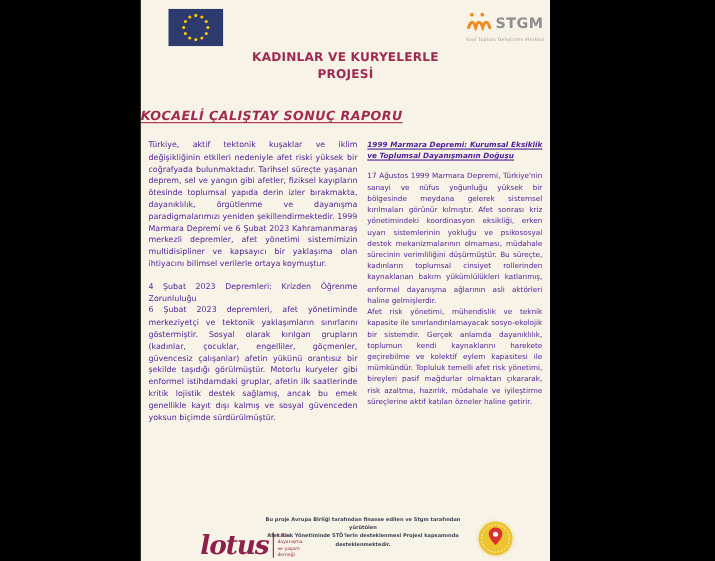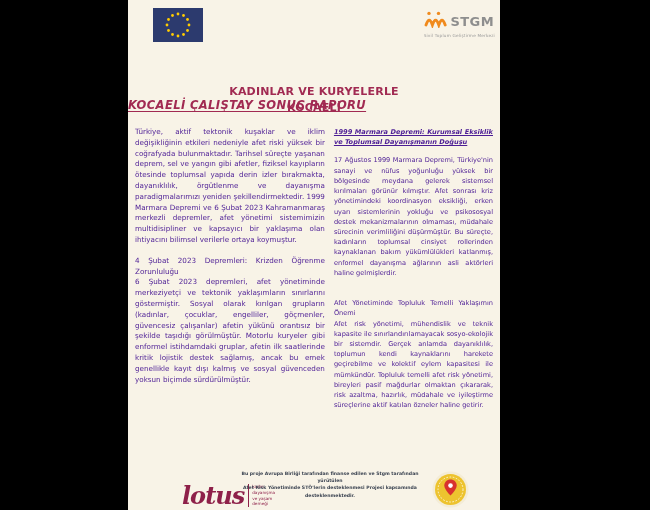--- a/index.html
+++ b/index.html
@@ -19,21 +19,20 @@
   .stgm { position:absolute; right:5px; top:11px; text-align:center; }
   .stgm-top { display:flex; align-items:center; justify-content:center; gap:2px; }
   .stgm-name { font-size:13px; font-weight:bold; color:#8E8E8E; letter-spacing:0.5px; }
   .stgm-sub { font-size:4.2px; color:#9A9A9A; margin-top:1px; letter-spacing:0.2px; }
 
   
   .title-block {
     position:absolute; top:44px; left:0; right:0; text-align:center;
     color:#A12A52; font-weight:bold; font-size:11px; line-height:16px;
     letter-spacing:0.2px;
-    margin-top:40px;
   }
   .subtitle {
     position:absolute; top:98px; left:0; right:0; 
     color:#A12A52; font-weight:bold; font-style:italic; font-size:11.5px;
     text-decoration:underline; text-underline-offset:2px; letter-spacing:0.4px;
   }
 
   
   .columns {
     position:absolute; top:127px; left:7px; right:7px;
@@ -103,34 +102,33 @@
             <circle cx="14.5" cy="2.4" r="1.7" fill="#F08A1D"></circle>
           </svg>
         </span>
         <span class="stgm-name">STGM</span>
       </div>
       <div class="stgm-sub">Sivil Toplum Geliştirme Merkezi</div>
     </div>
 
     <div class="title-block">
       <div>KADINLAR VE KURYELERLE</div>
-      <div>KOCAELİ</div>
+      <div>PROJESİ</div>
     </div>
     <div class="subtitle">KOCAELİ ÇALIŞTAY SONUÇ RAPORU</div>
 
     <div class="columns">
       <div class="col col-left">
         <p>Türkiye, aktif tektonik kuşaklar ve iklim değişikliğinin etkileri nedeniyle afet riski yüksek bir coğrafyada bulunmaktadır. Tarihsel süreçte yaşanan deprem, sel ve yangın gibi afetler, fiziksel kayıpların ötesinde toplumsal yapıda derin izler bırakmakta, dayanıklılık, örgütlenme ve dayanışma paradigmalarımızı yeniden şekillendirmektedir. 1999 Marmara Depremi ve 6 Şubat 2023 Kahramanmaraş merkezli depremler, afet yönetimi sistemimizin multidisipliner ve kapsayıcı bir yaklaşıma olan ihtiyacını bilimsel verilerle ortaya koymuştur.</p>
         <p class="plain-heading">4 Şubat 2023 Depremleri: Krizden Öğrenme Zorunluluğu</p>
         <p>6 Şubat 2023 depremleri, afet yönetiminde merkeziyetçi ve tektonik yaklaşımların sınırlarını göstermiştir. Sosyal olarak kırılgan grupların (kadınlar, çocuklar, engelliler, göçmenler, güvencesiz çalışanlar) afetin yükünü orantısız bir şekilde taşıdığı görülmüştür. Motorlu kuryeler gibi enformel istihdamdaki gruplar, afetin ilk saatlerinde kritik lojistik destek sağlamış, ancak bu emek genellikle kayıt dışı kalmış ve sosyal güvenceden yoksun biçimde sürdürülmüştür.</p>
       </div>
       <div class="col col-right">
         <p class="col-heading">1999 Marmara Depremi: Kurumsal Eksiklik ve Toplumsal Dayanışmanın Doğuşu</p>
         <p class="body-para1">17 Ağustos 1999 Marmara Depremi, Türkiye'nin sanayi ve nüfus yoğunluğu yüksek bir bölgesinde meydana gelerek sistemsel kırılmaları görünür kılmıştır. Afet sonrası kriz yönetimindeki koordinasyon eksikliği, erken uyarı sistemlerinin yokluğu ve psikososyal destek mekanizmalarının olmaması, müdahale sürecinin verimliliğini düşürmüştür. Bu süreçte, kadınların toplumsal cinsiyet rollerinden kaynaklanan bakım yükümlülükleri katlanmış, enformel dayanışma ağlarının asli aktörleri haline gelmişlerdir.</p>
-        <p class="plain-heading">Afet Yönetiminde Topluluk Temelli Yaklaşımın Önemi</p>
         <p>Afet risk yönetimi, mühendislik ve teknik kapasite ile sınırlandırılamayacak sosyo-ekolojik bir sistemdir. Gerçek anlamda dayanıklılık, toplumun kendi kaynaklarını harekete geçirebilme ve kolektif eylem kapasitesi ile mümkündür. Topluluk temelli afet risk yönetimi, bireyleri pasif mağdurlar olmaktan çıkararak, risk azaltma, hazırlık, müdahale ve iyileştirme süreçlerine aktif katılan özneler haline getirir.</p>
       </div>
     </div>
 
     <div class="lotus">
       <span class="lotus-word">lotus</span>
       <span class="lotus-tag">
         <div>kadın</div>
         <div>dayanışma</div>
         <div>ve yaşam</div>

